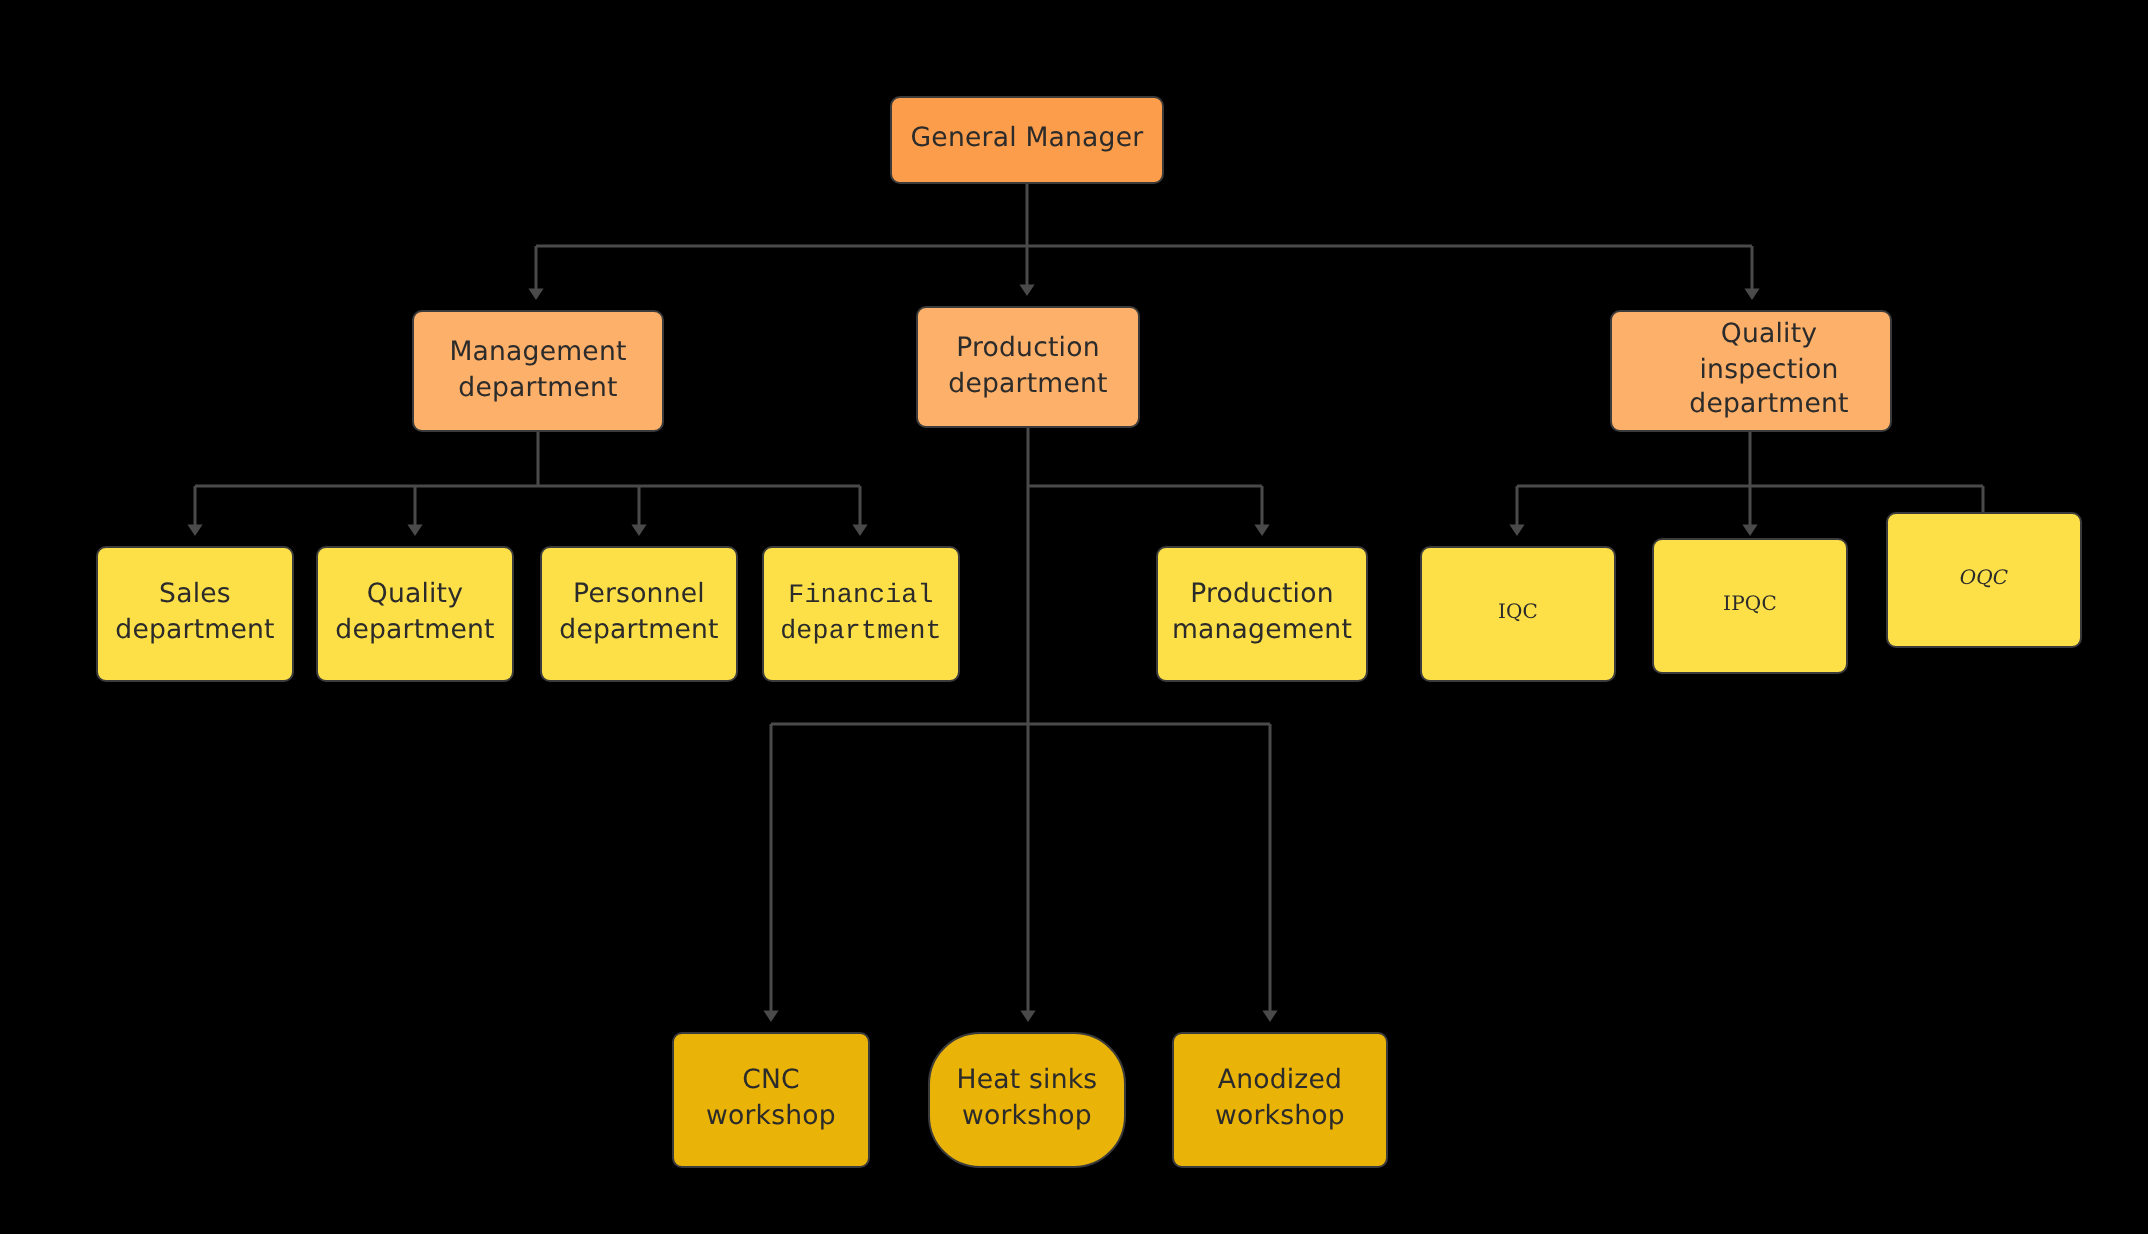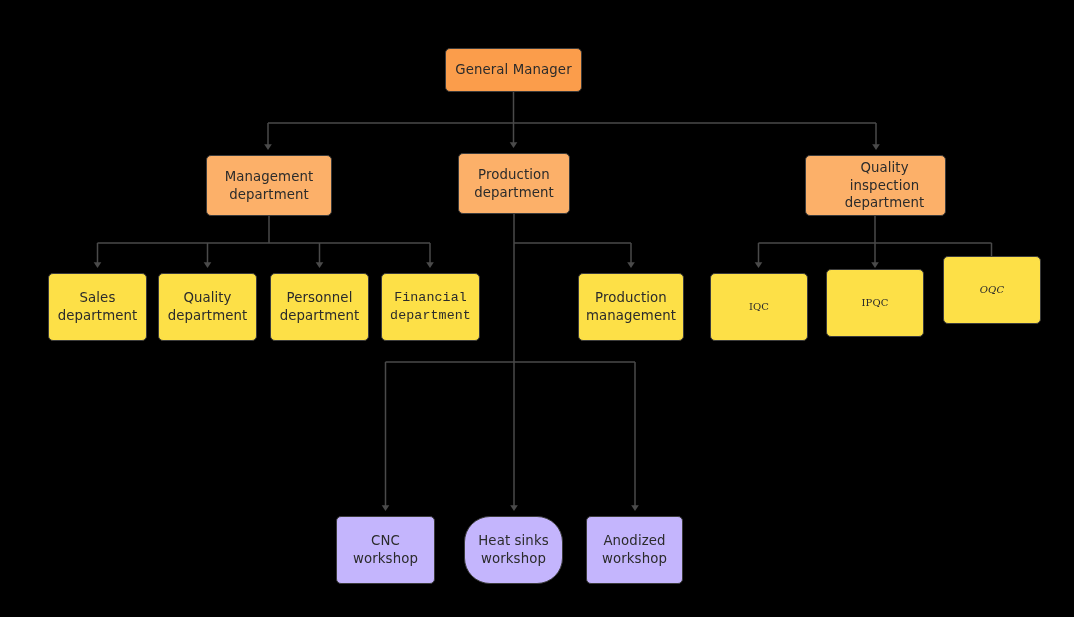--- a/index.html
+++ b/index.html
@@ -45,21 +45,21 @@
     display: block;
     white-space: pre-line;
   }
   .node.serif .label {
     font-family: "DejaVu Serif", serif;
     font-size: 10px;
   }
   .lvl1 { background: #fb9d4b; }
   .lvl2 { background: #fcb069; }
   .lvl3 { background: #fde047; }
-  .lvl4 { background: #c4b5fd; }
+  .lvl4 { background: #eab308; }
 </style>
 </head>
 <body>
 
 <div id="canvas">
 
   <svg id="edges" width="1074" height="617" viewBox="0 0 1074 617">
     <defs>
       <marker id="arrow" markerWidth="9" markerHeight="9" refX="3.2" refY="4.2" orient="auto" markerUnits="userSpaceOnUse">
         <path d="M0.4,0.4 L6.2,4.2 L0.4,8.0 z" fill="#4a4a4a"></path>
@@ -157,18 +157,18 @@
   <div class="node lvl4" id="n-cnc_workshop" style="left:336px;top:516px;width:99px;height:68px;">
     <span class="label">CNC
 workshop</span>
   </div>
 
   <div class="node lvl4" id="n-heat_sinks_workshop" style="left:464px;top:516px;width:99px;height:68px;border-radius:26px;">
     <span class="label">Heat sinks
 workshop</span>
   </div>
 
-  <div class="node lvl4" id="n-anodized_workshop" style="left:586px;top:516px;width:97px;height:68px;">
+  <div class="node lvl4" id="n-anodized_workshop" style="left:586px;top:516px;width:108px;height:68px;">
     <span class="label">Anodized
 workshop</span>
   </div>
 
 </div>
 
 </body></html>

